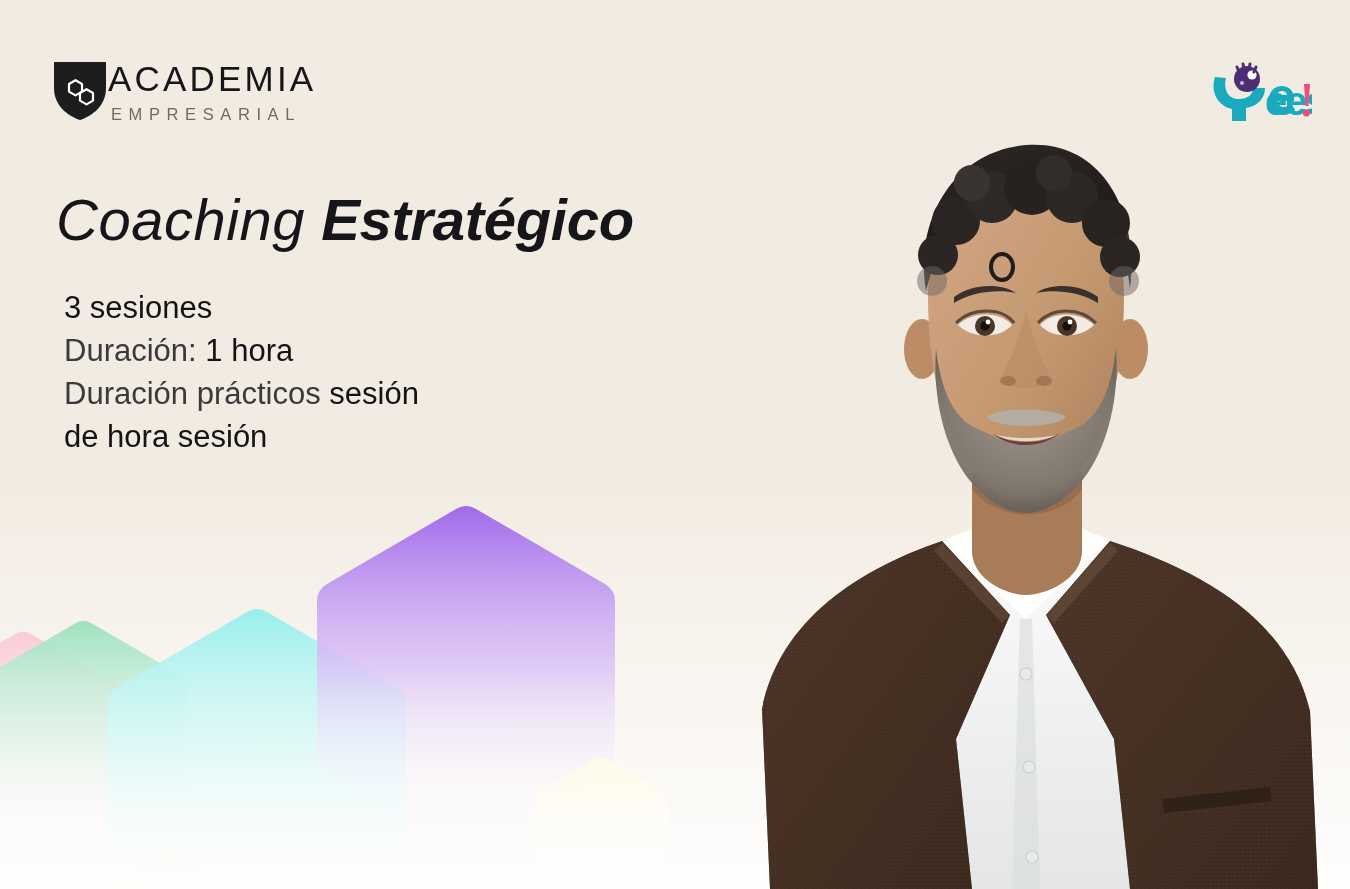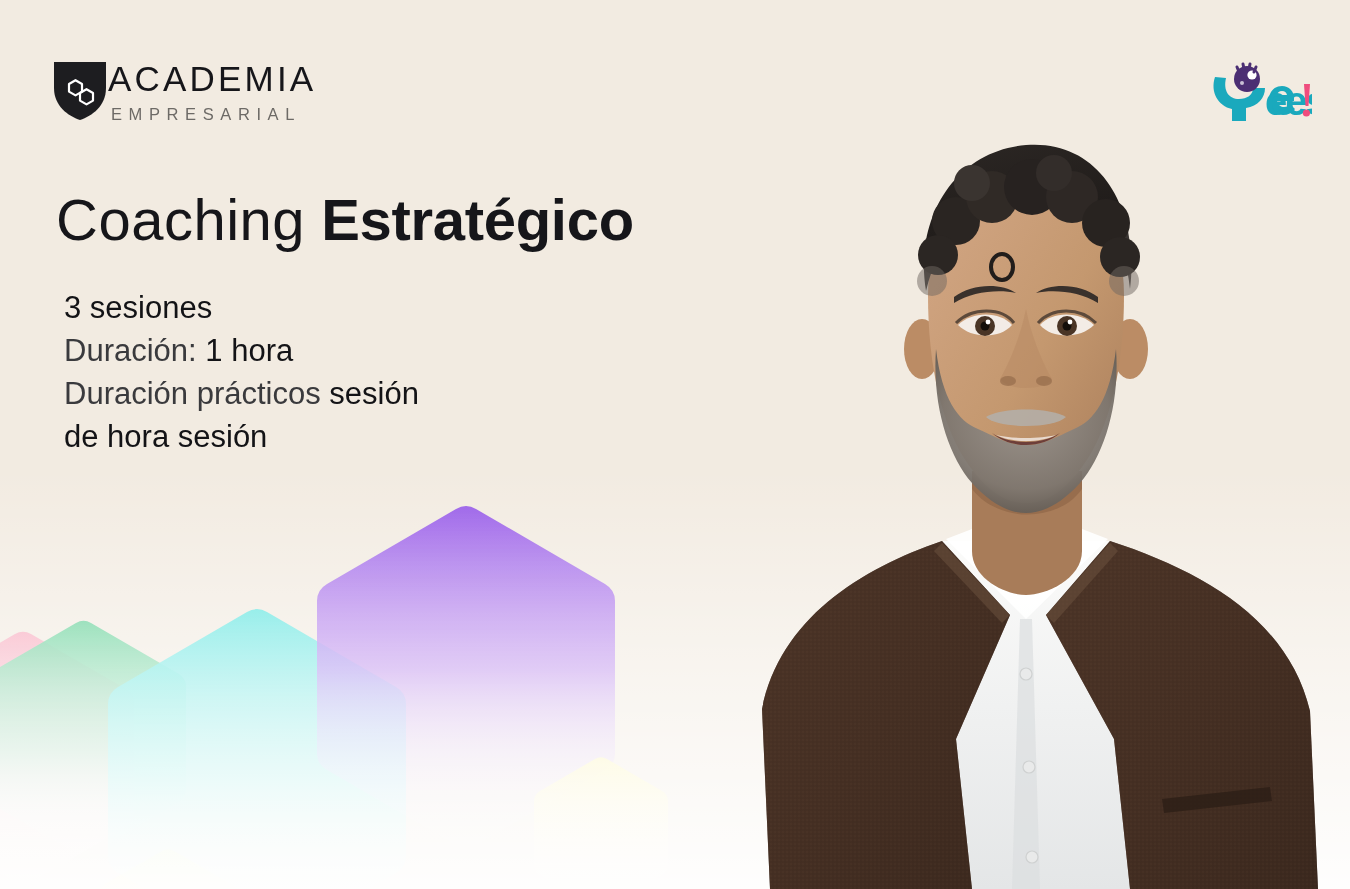--- a/index.html
+++ b/index.html
@@ -68,20 +68,21 @@
   
   .headline {
     position: absolute;
     left: 56px;
     top: 190px;
     font-size: 58px;
     line-height: 1.05;
     color: #16161a;
     white-space: nowrap;
     z-index: 6;
+    font-style: italic;
   }
   .headline .thin { font-weight: 300; letter-spacing: 0.5px; }
   .headline .bold { font-weight: 700; letter-spacing: -0.3px; }
 
   
   .features {
     position: absolute;
     left: 64px;
     top: 286px;
     z-index: 6;

